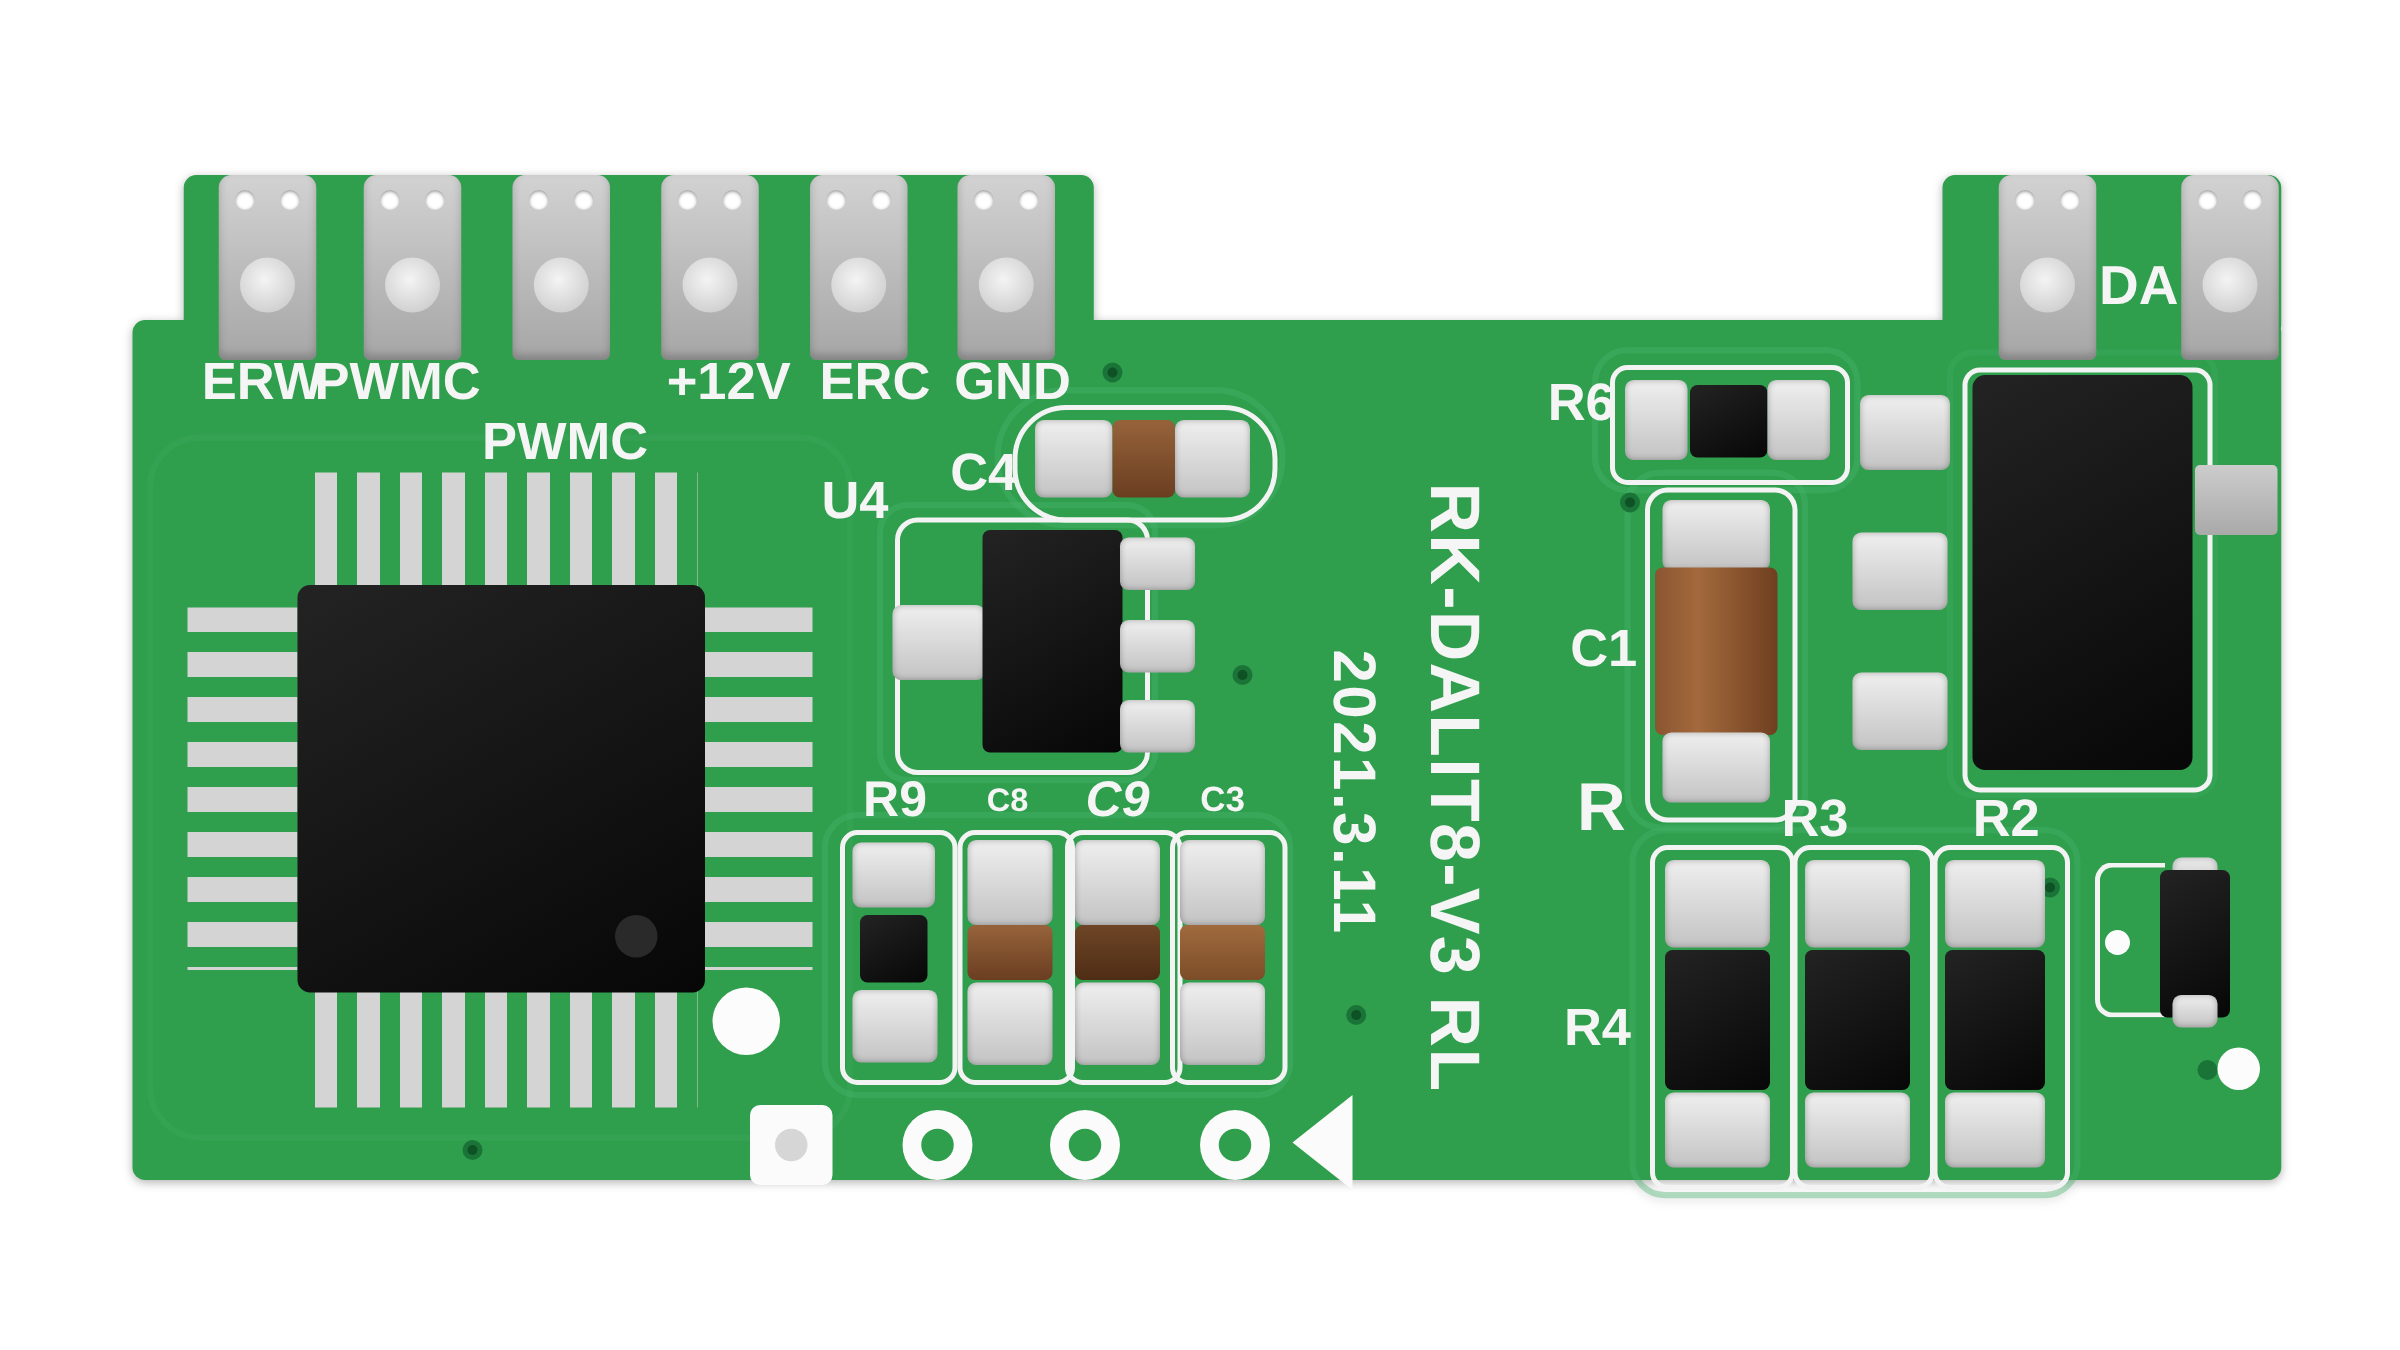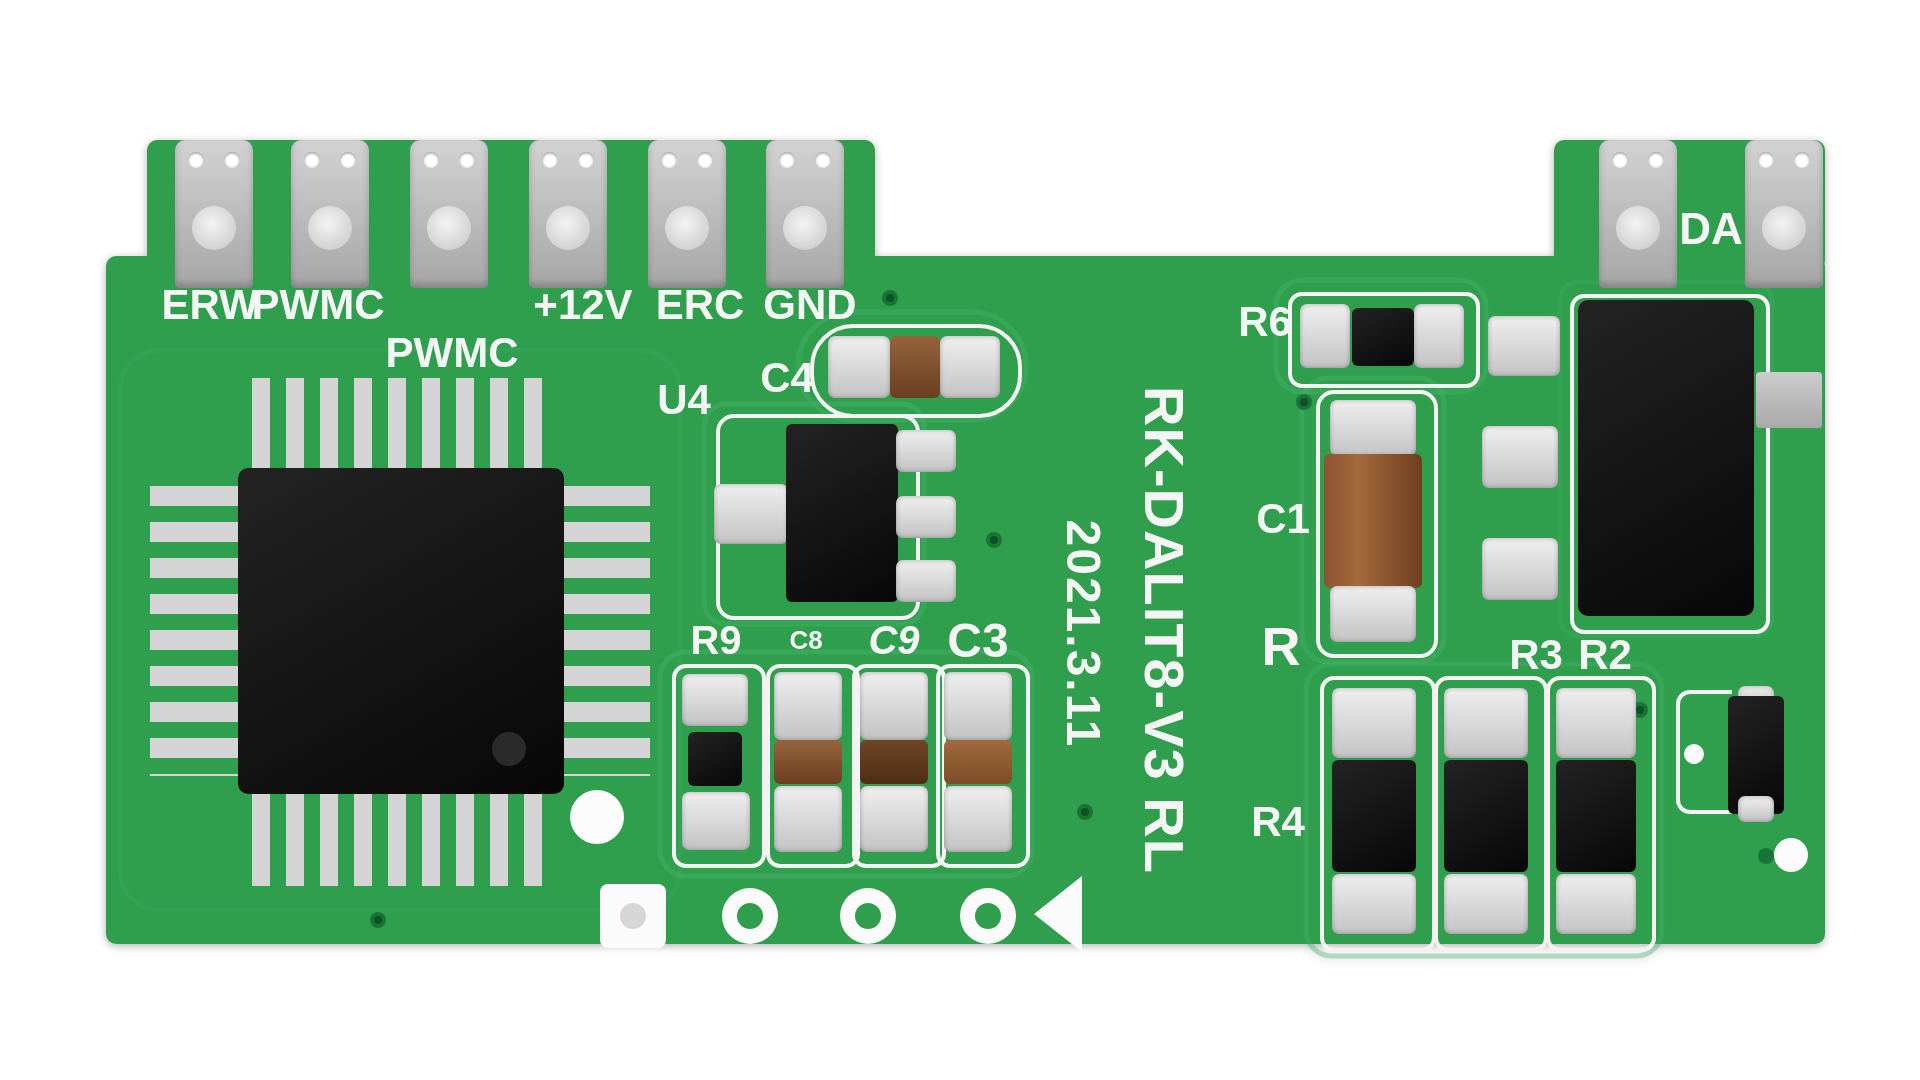--- a/index.html
+++ b/index.html
@@ -137,21 +137,21 @@
   <div class="silk" style="left:716px;top:414px;width:196px;height:198px;border-radius:18px;"></div>
   <div class="pad" style="left:714px;top:484px;width:74px;height:60px;"></div>
   <div class="blk" style="left:786px;top:424px;width:112px;height:178px;"></div>
   <div class="pad" style="left:896px;top:430px;width:60px;height:42px;"></div>
   <div class="pad" style="left:896px;top:496px;width:60px;height:42px;"></div>
   <div class="pad" style="left:896px;top:560px;width:60px;height:42px;"></div>
 
   <span class="lab" style="left:716px;top:640px;font-size:40px;">R9</span>
   <span class="lab" style="left:806px;top:640px;font-size:26px;">C8</span>
   <span class="lab" style="left:894px;top:640px;font-size:40px;font-style:italic;">C9</span>
-  <span class="lab" style="left:978px;top:640px;font-size:48px;text-align:right;">C3</span>
+  <span class="lab" style="left:978px;top:640px;font-size:28px;text-align:right;">C3</span>
 
   <div class="silk" style="left:672px;top:664px;width:86px;height:196px;"></div>
   <div class="pad" style="left:682px;top:674px;width:66px;height:52px;"></div>
   <div class="blk" style="left:688px;top:732px;width:54px;height:54px;"></div>
   <div class="pad" style="left:682px;top:792px;width:68px;height:58px;"></div>
 
   <div class="silk" style="left:766px;top:664px;width:86px;height:196px;"></div>
   <div class="pad" style="left:774px;top:672px;width:68px;height:68px;"></div>
   <div class="brn" style="left:774px;top:740px;width:68px;height:44px;"></div>
   <div class="pad" style="left:774px;top:786px;width:68px;height:66px;"></div>
@@ -196,21 +196,21 @@
   <div class="blk" style="left:1578px;top:300px;width:176px;height:316px;border-radius:10px;"></div>
   <div class="ab" style="left:1756px;top:372px;width:66px;height:56px;background:linear-gradient(180deg,#cccccc,#a9a9a9);border-radius:4px;"></div>
 
   <span class="lab" style="left:1283px;top:519px;font-size:42px;">C1</span>
   <div class="silk" style="left:1316px;top:390px;width:114px;height:260px;border-radius:18px;"></div>
   <div class="pad" style="left:1330px;top:400px;width:86px;height:56px;"></div>
   <div class="brn" style="left:1324px;top:454px;width:98px;height:134px;background:linear-gradient(90deg,#8a5531,#a4693c 35%,#6e3f20);"></div>
   <div class="pad" style="left:1330px;top:586px;width:86px;height:56px;"></div>
   <span class="lab" style="left:1281px;top:646px;font-size:54px;">R</span>
 
-  <span class="lab" style="left:1536px;top:655px;font-size:42px;">R3</span>
+  <span class="lab" style="left:1452px;top:655px;font-size:42px;">R3</span>
   <span class="lab" style="left:1605px;top:655px;font-size:42px;">R2</span>
   <span class="lab" style="left:1278px;top:822px;font-size:42px;">R4</span>
 
   <div class="silk" style="left:1320px;top:676px;width:108px;height:268px;"></div>
   <div class="pad" style="left:1332px;top:688px;width:84px;height:70px;"></div>
   <div class="blk" style="left:1332px;top:760px;width:84px;height:112px;"></div>
   <div class="pad" style="left:1332px;top:874px;width:84px;height:60px;"></div>
 
   <div class="silk" style="left:1434px;top:676px;width:106px;height:268px;"></div>
   <div class="pad" style="left:1444px;top:688px;width:84px;height:70px;"></div>

